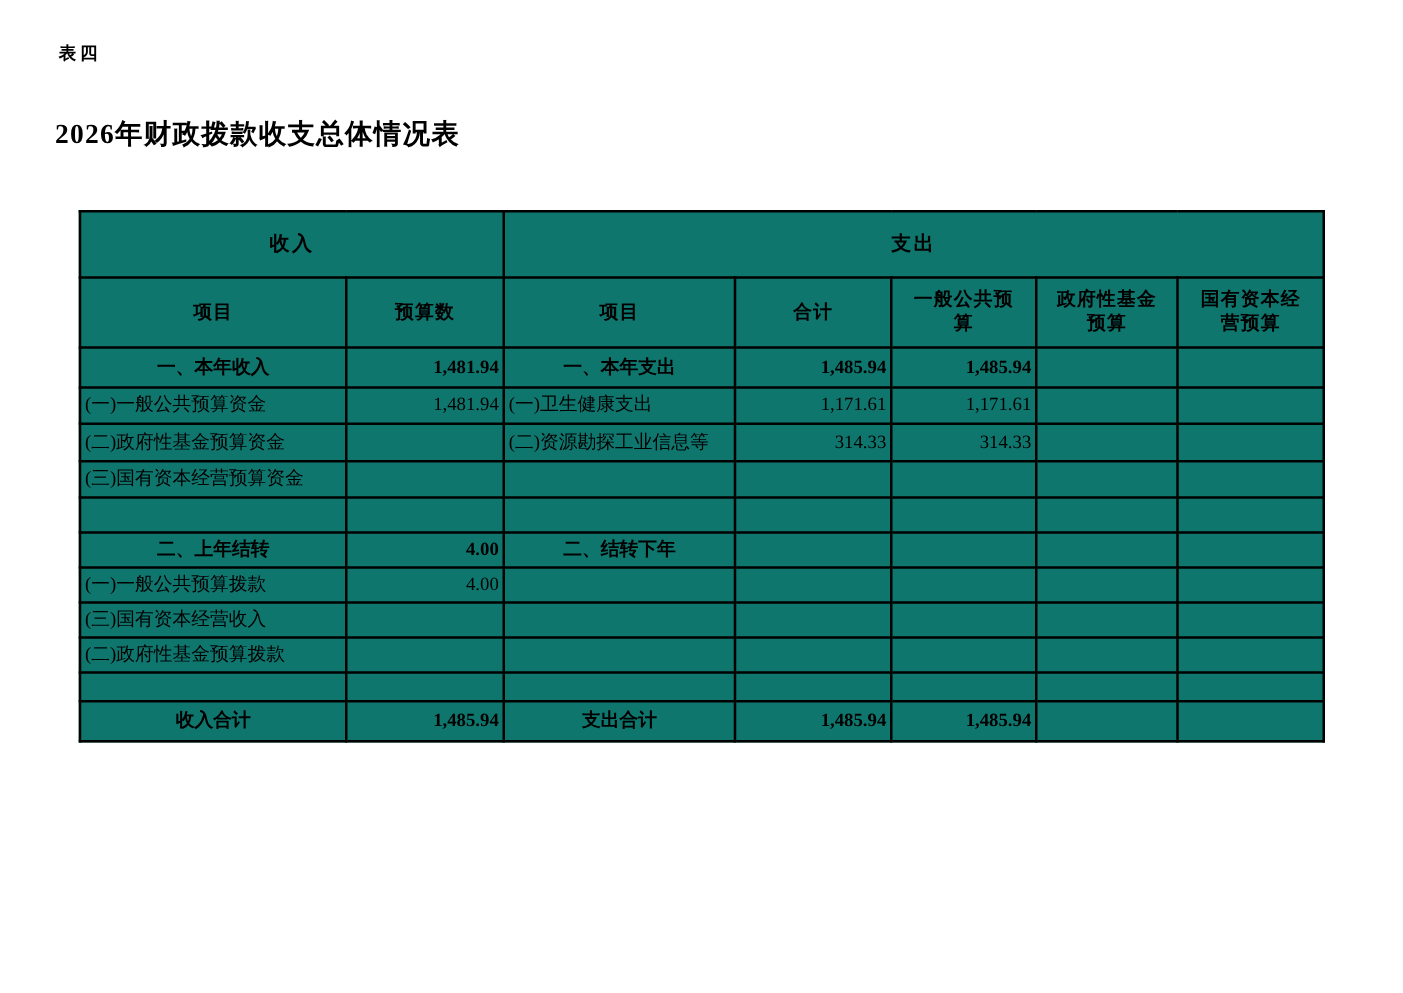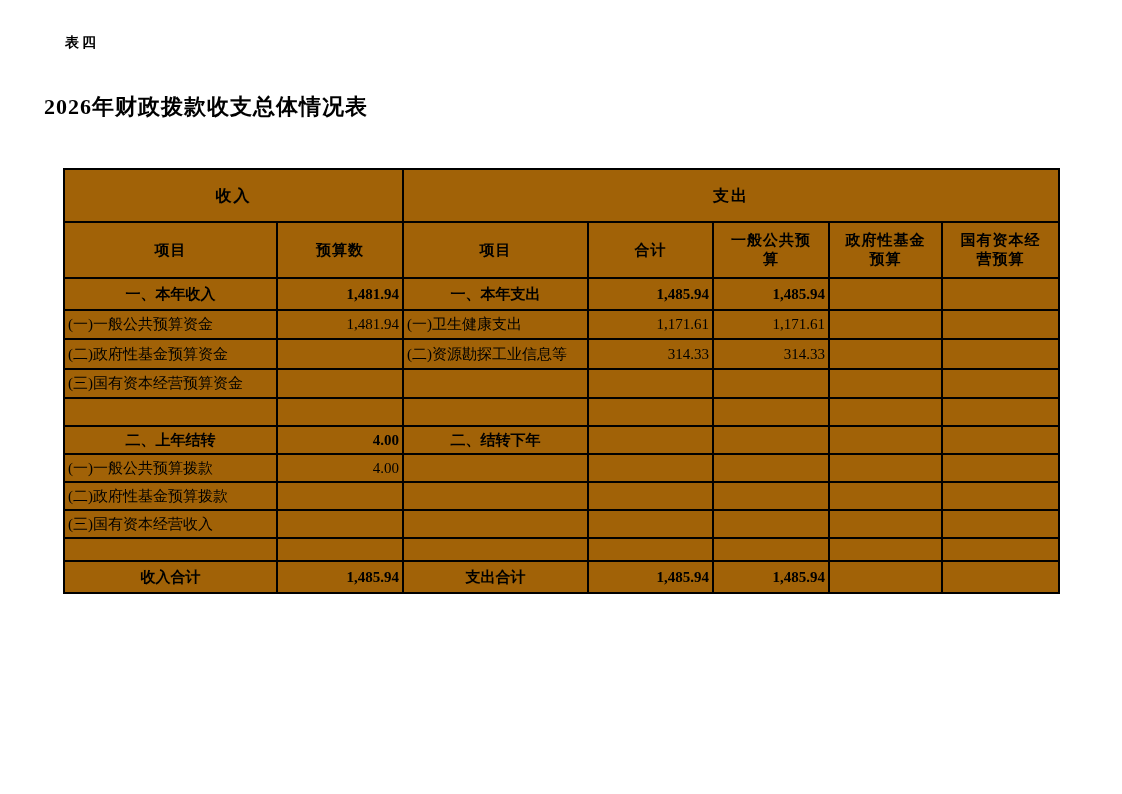--- a/index.html
+++ b/index.html
@@ -5,41 +5,41 @@
   html,body{margin:0;padding:0;background:#ffffff;}
   .page{
     position:relative;
     width:1122px;height:794px;
     background:#ffffff;
     color:#000;
     font-family:"Liberation Serif","DejaVu Serif",serif;
     overflow:hidden;
   }
   .tag{
-    position:absolute;left:65px;top:34px;
+    position:absolute;left:47px;top:34px;
     font-family:"Liberation Sans","DejaVu Sans",sans-serif;
     font-weight:bold;font-size:14px;letter-spacing:3px;
   }
   .title{
     position:absolute;left:0;top:92px;width:1122px;
     text-align:left;
     font-weight:bold;font-size:22px;letter-spacing:1px;padding-left:44px;
   }
   .meta{
     position:absolute;left:63px;top:135px;width:995px;
     display:flex;justify-content:space-between;align-items:flex-end;
     font-size:13px;
   }
   .meta .unit-name{letter-spacing:3px;}
   .meta .unit{letter-spacing:1px;}
   table.budget{
     position:absolute;left:63px;top:168px;
     width:995px;
     border-collapse:collapse;table-layout:fixed;
-    background:#a16207;
+    background:#0f766e;
   }
   table.budget th, table.budget td{
     border:2px solid #000;
     padding:0 3px;
     overflow:hidden;
     white-space:nowrap;
     vertical-align:middle;
     font-size:15px;
     line-height:1.25;
   }
@@ -154,30 +154,30 @@
         <tr class="r-item" style="height: 28px;">
           <td class="lbl-left">(一)一般公共预算拨款</td>
           <td class="num">4.00</td>
           <td class="lbl-left"></td>
           <td class="num"></td>
           <td class="num"></td>
           <td class="num"></td>
           <td class="num"></td>
         </tr>
         <tr class="r-item" style="height: 28px;">
+          <td class="lbl-left">(三)国有资本经营收入</td>
+          <td class="num"></td>
+          <td class="lbl-left"></td>
+          <td class="num"></td>
+          <td class="num"></td>
+          <td class="num"></td>
+          <td class="num"></td>
+        </tr>
+        <tr class="r-item" style="height: 28px;">
           <td class="lbl-left">(二)政府性基金预算拨款</td>
-          <td class="num"></td>
-          <td class="lbl-left"></td>
-          <td class="num"></td>
-          <td class="num"></td>
-          <td class="num"></td>
-          <td class="num"></td>
-        </tr>
-        <tr class="r-item" style="height: 28px;">
-          <td class="lbl-left">(三)国有资本经营收入</td>
           <td class="num"></td>
           <td class="lbl-left"></td>
           <td class="num"></td>
           <td class="num"></td>
           <td class="num"></td>
           <td class="num"></td>
         </tr>
         <tr class="r-empty" style="height: 23px;">
           <td class="lbl-left"></td>
           <td class="num"></td>

